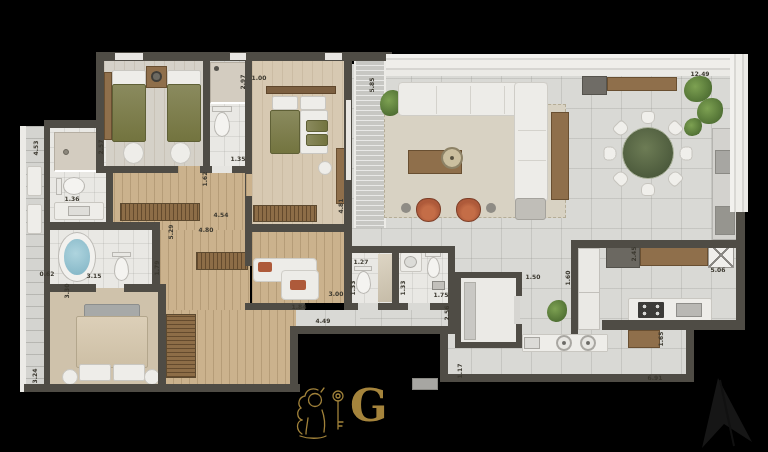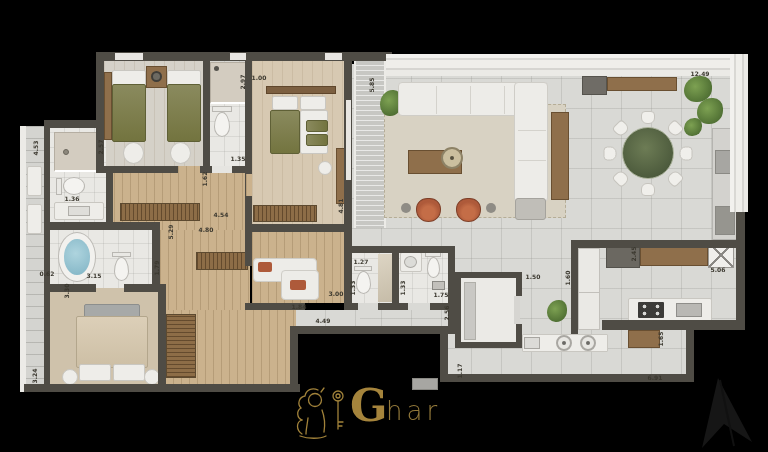--- a/index.html
+++ b/index.html
@@ -314,21 +314,20 @@
         <path d="M20,32 c-1,8 -2,12 -2,16"></path>
         <path d="M34,24 c3,8 3,16 2,22"></path>
         <path d="M12,50 c8,3 20,3 26,0"></path>
         <path d="M14,48 c-6,-4 -6,-12 0,-14"></path>
         <circle cx="50" cy="10" r="5"></circle>
         <circle cx="50" cy="10" r="2"></circle>
         <path d="M50,15 v28 M50,36 h5 M50,40 h4"></path>
       </g>
     </svg>
     <div id="logo-g" class="a" style="left:62px;top:0px;">G</div>
-    <div id="logo-har" class="a" style="left:98px;top:14px;">har</div>
   </div>
 
   <svg class="a" style="left:690px;top:368px;" width="72" height="84" viewBox="0 0 72 84">
     <polygon points="28,10 62,74 34,56 12,80" fill="#161616"></polygon>
     <line x1="30" y1="12" x2="44" y2="78" stroke="#111111" stroke-width="2"></line>
   </svg>
 
 </div>
 
 </body></html>

